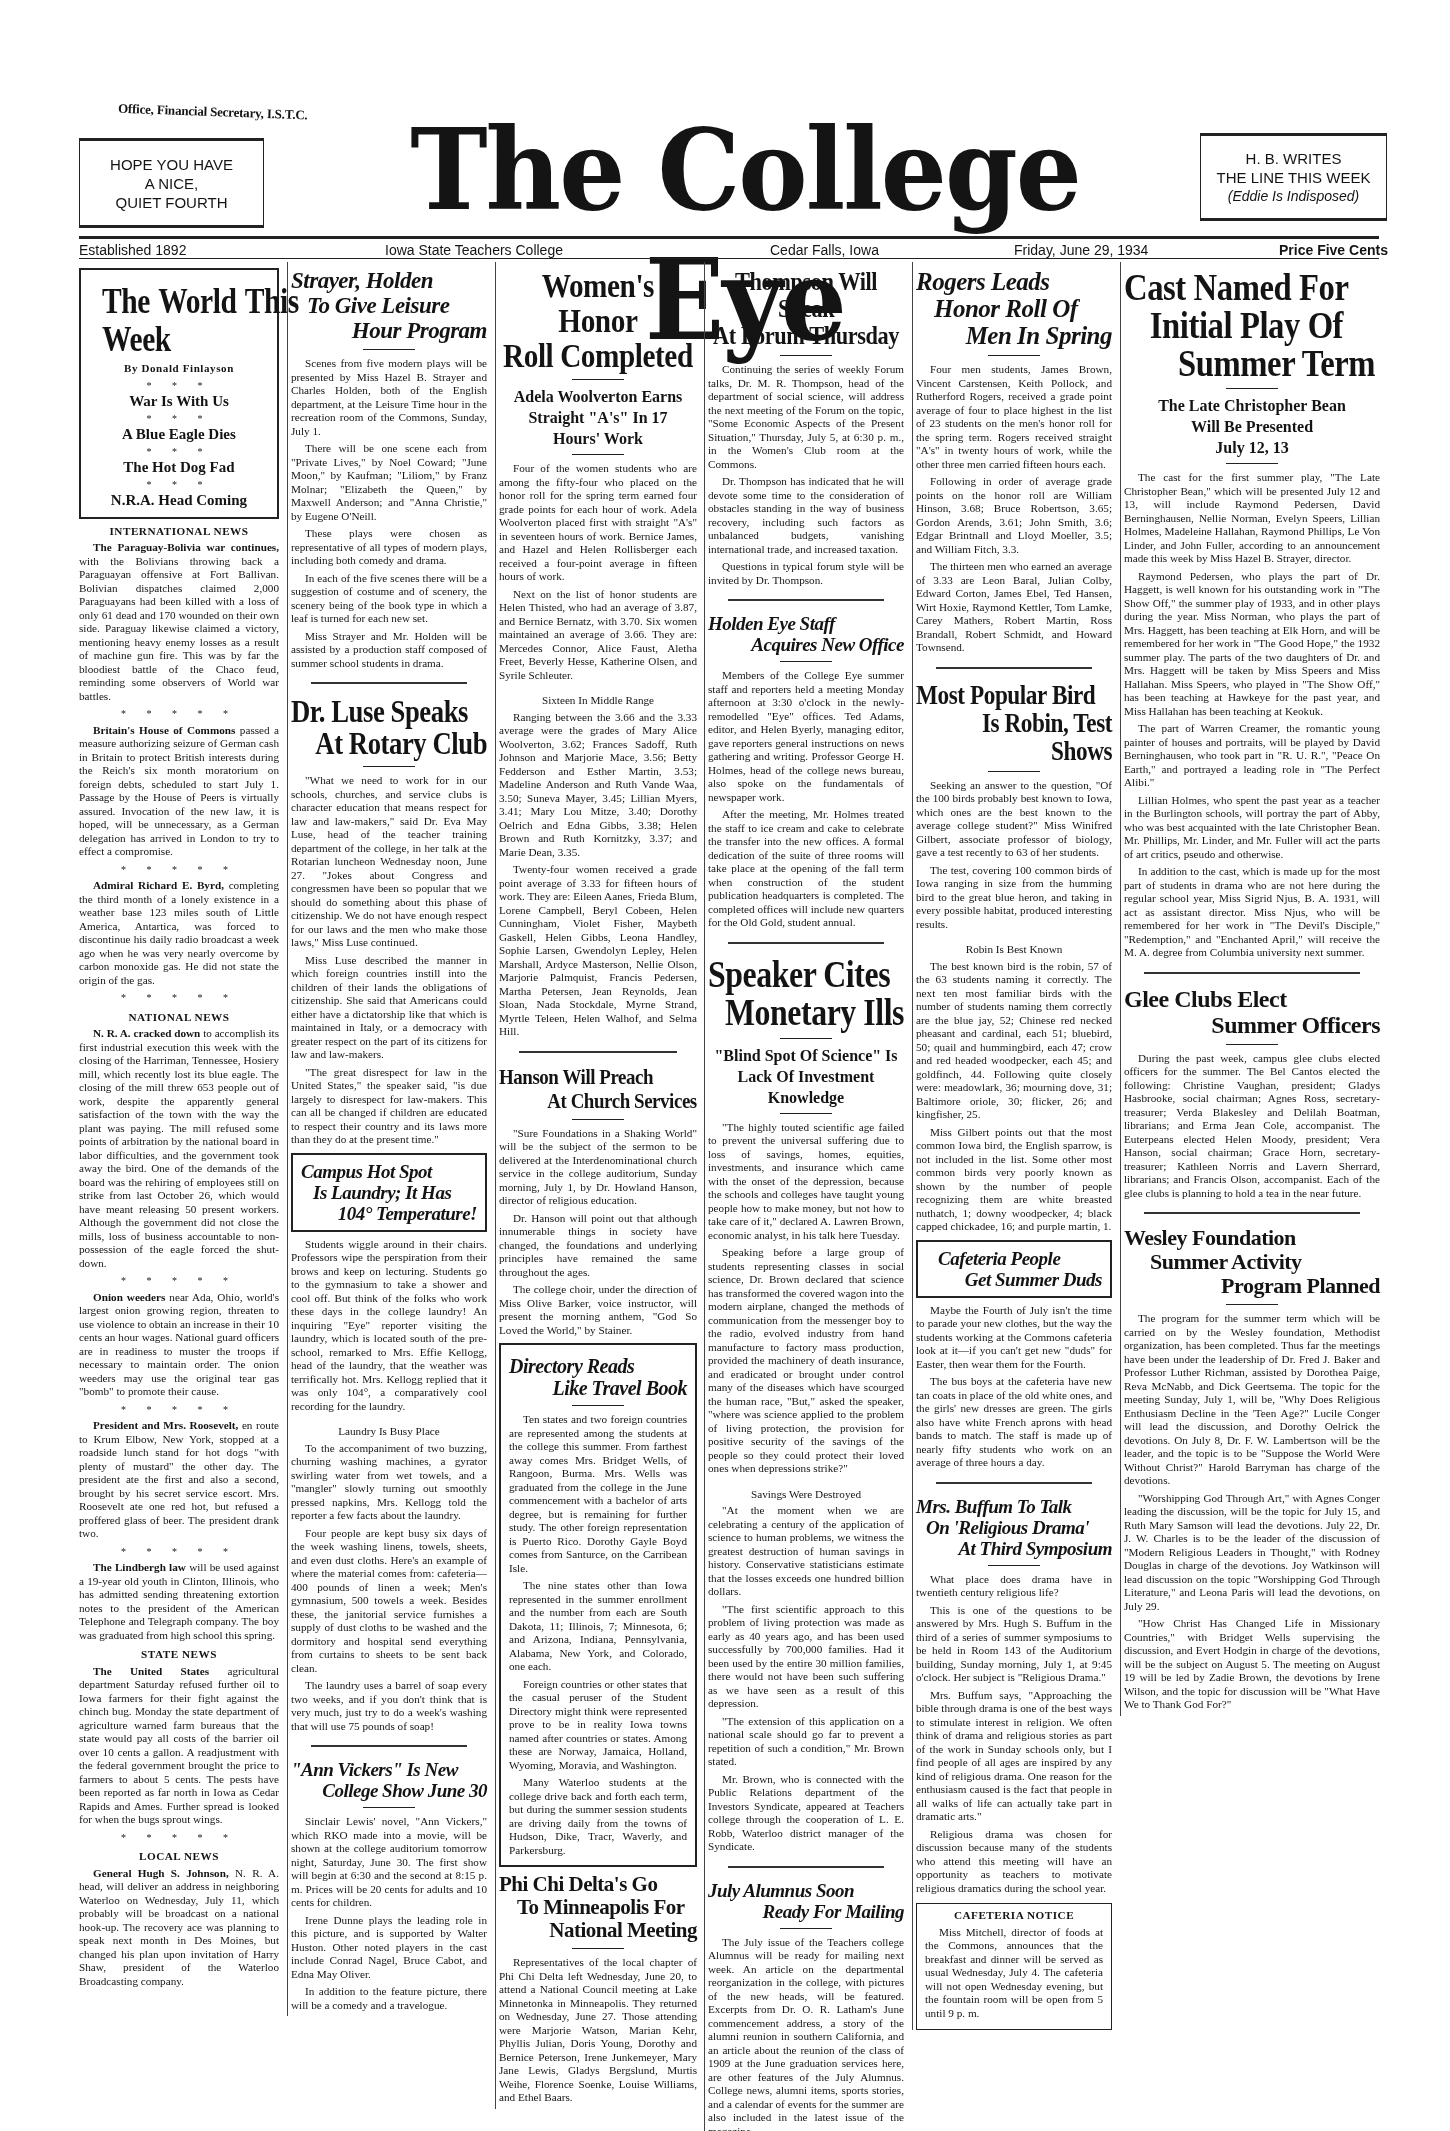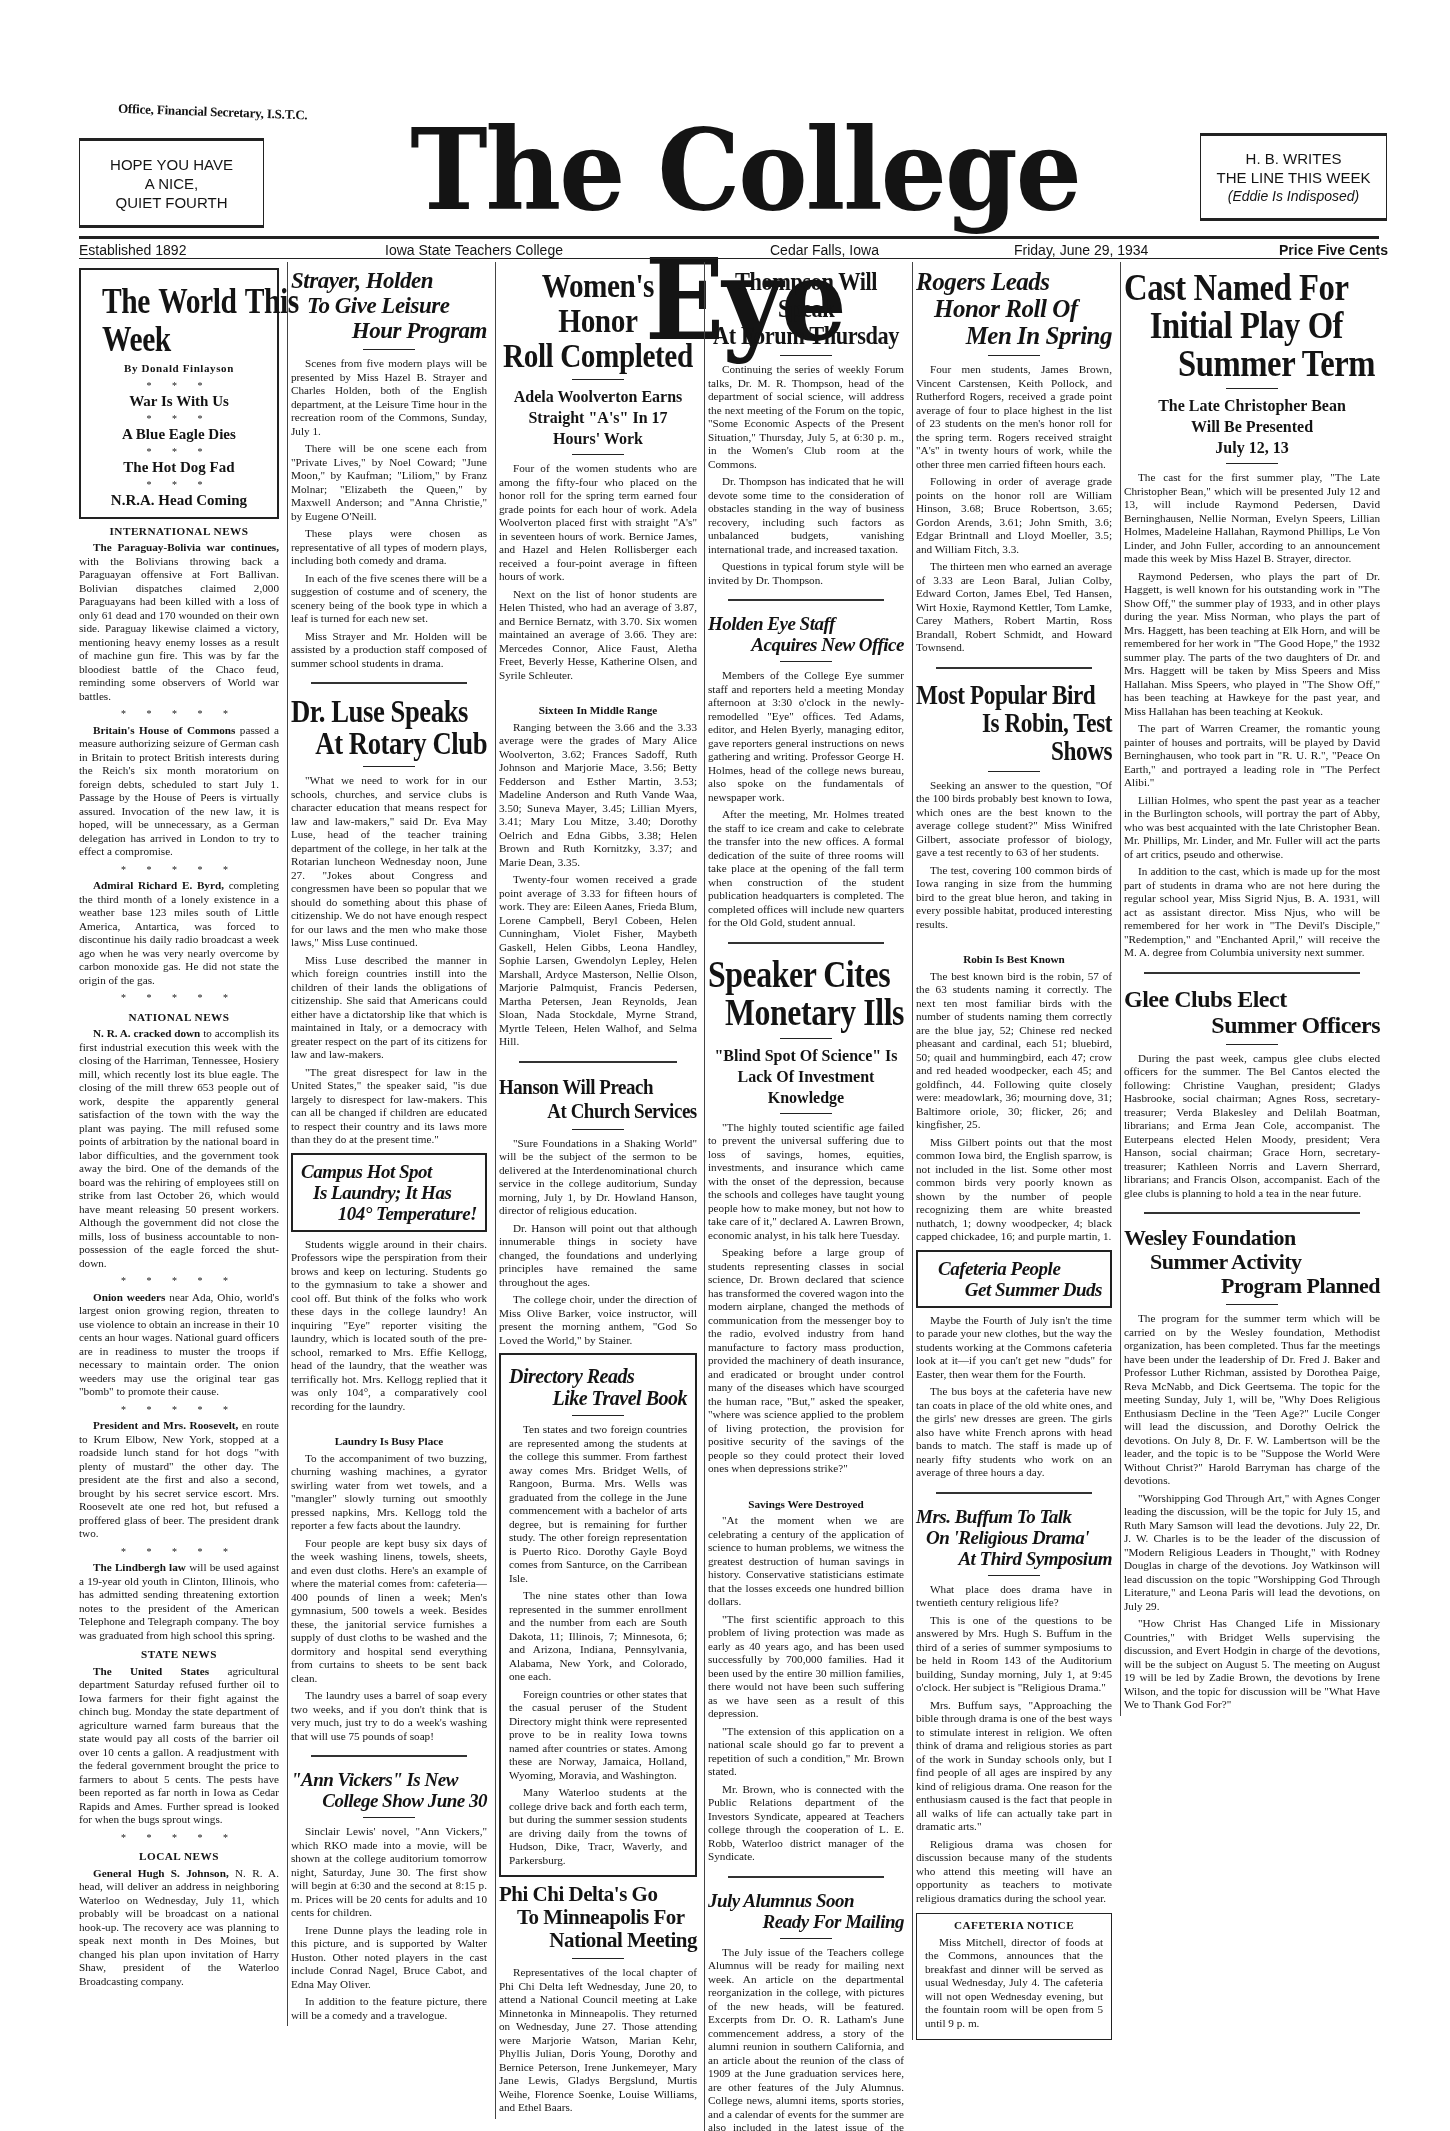--- a/index.html
+++ b/index.html
@@ -22,21 +22,21 @@
   .hl.ital { font-style: italic; }
   .sub { text-align: center; font-weight: bold; font-size: 16px; line-height: 19px; margin: 2px 0; font-family: "Liberation Serif", serif; }
   .dash { width: 52px; margin: 6px auto 7px; border-top: 1.5px solid #222; }
   .rule { margin: 12px 20px; border-top: 2px solid #333; }
   .boxed { border: 2px solid #222; padding: 4px 8px; margin: 6px 0; }
   .sectionhead { text-align: center; font-weight: bold; letter-spacing: 0.5px; margin: 6px 0 3px; }
   .stars { text-align: center; letter-spacing: 9px; font-size: 10px; margin: 3px 0; }
   .byline { text-align: center; font-weight: bold; font-size: 11px; letter-spacing: 0.6px; margin: 4px 0 2px; }
   .topic { text-align: center; font-weight: bold; font-size: 15px; margin: 1px 0; }
   .lead { font-weight: bold; }
-  .subhead { text-align: center; font-weight: bold; margin: 22px 0 3px; }
+  .subhead { text-align: center; font-weight: normal; margin: 12px 0 3px; }
   .notice { border: 1.5px solid #222; padding: 5px 8px; margin-top: 8px; }
   .notice-title { text-align: center; font-weight: bold; letter-spacing: 0.5px; margin-bottom: 3px; }
 </style>
 </head>
 <body>
 
 <div class="page">
 
   <div class="office-stamp">Office, Financial Secretary, I.S.T.C.</div>
 

